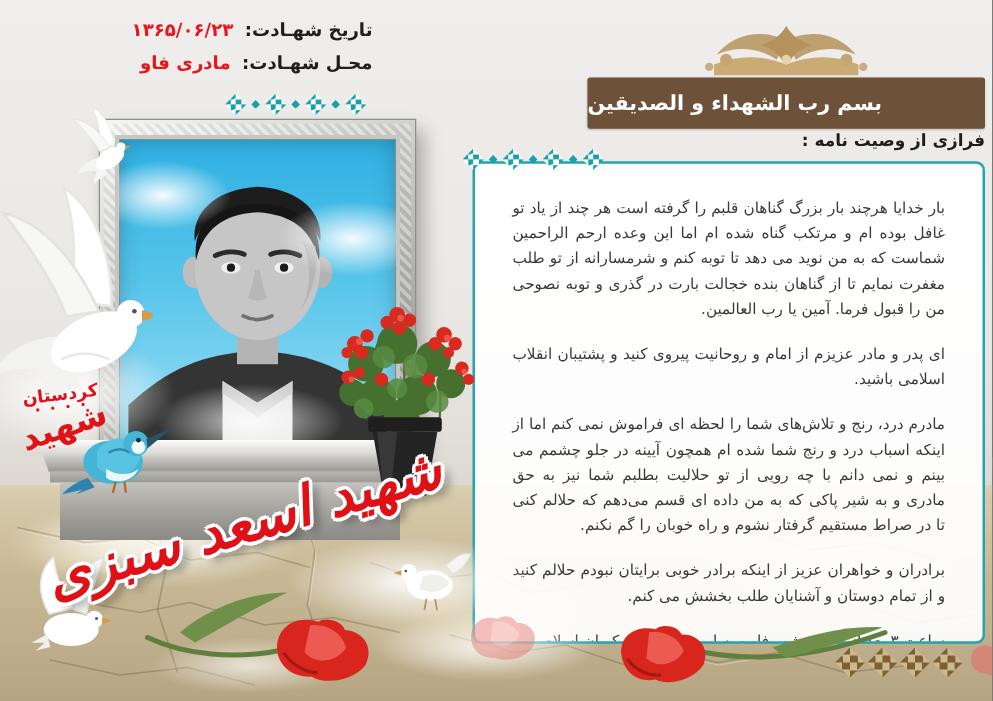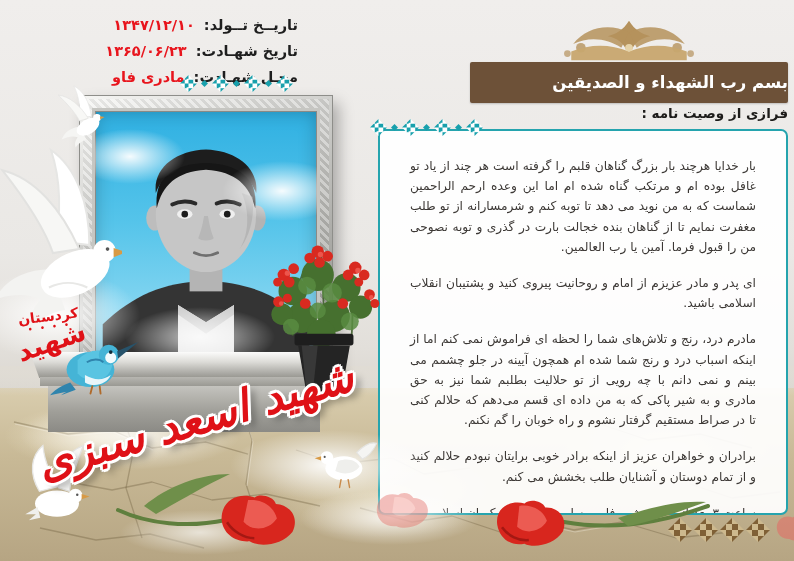--- a/index.html
+++ b/index.html
@@ -29,21 +29,21 @@
     clip-path:polygon(50% 0,100% 50%,50% 100%,0 50%);}
   .dmd-sm{width:7px;height:7px;background:#18a0ac;flex:0 0 auto;
     clip-path:polygon(50% 0,100% 50%,50% 100%,0 50%);}
   .dmd-br{width:24px;height:24px;flex:0 0 auto;
     background:conic-gradient(#7f6036 25%, #cdb98e 0 50%, #7f6036 0 75%, #cdb98e 0);
     background-size:12px 12px;
     clip-path:polygon(50% 0,100% 50%,50% 100%,0 50%);}
   
   .basmala-box{position:absolute;left:470px;top:62px;width:318px;height:41px;z-index:3;
     background:#6d5138;border-radius:2px;color:#fff;font-weight:bold;font-size:16.5px;
-    line-height:41px;text-align:right;direction:rtl;box-shadow:0 1px 2px rgba(0,0,0,.2);}
+    line-height:41px;text-align:left;direction:rtl;box-shadow:0 1px 2px rgba(0,0,0,.2);}
   .crown{position:absolute;left:552px;top:18px;z-index:2;}
   .will-title{position:absolute;left:378px;top:105px;width:410px;z-index:3;direction:rtl;
     font-weight:bold;font-size:13.5px;color:#1d1c1a;}
   
   .will-box{position:absolute;left:378px;top:129px;width:410px;height:386px;z-index:3;
     box-sizing:border-box;background:rgba(255,255,255,.93);border:2px solid #25a4ae;
     border-radius:7px;padding:9px 14px;direction:rtl;text-align:justify;overflow:hidden;
     font-size:12.2px;line-height:20.2px;color:#3c3835;font-weight:500;}
   .will-box p{margin:16px;}
   
@@ -113,24 +113,20 @@
     </svg>
   </div>
 
   <div class="cloud" style="left:-30px;top:270px;width:170px;height:90px;"></div>
   <div class="cloud" style="left:20px;top:400px;width:220px;height:70px;opacity:.8;"></div>
   <div class="cloud" style="left:230px;top:430px;width:200px;height:70px;"></div>
   <div class="cloud" style="left:300px;top:490px;width:180px;height:55px;opacity:.85;"></div>
   <div class="cloud" style="left:120px;top:510px;width:160px;height:45px;opacity:.7;"></div>
 
   <div class="info">
-    <div>
-      <span>تاریــخ تــولد:</span>
-      <span class="val">۱۳۴۷/۱۲/۱۰</span>
-    </div>
     <div>
       <span>تاریخ شهـادت:</span>
       <span class="val">۱۳۶۵/۰۶/۲۳</span>
     </div>
     <div>
       <span>محـل شهـادت:</span>
       <span class="val">مادری فاو</span>
     </div>
   </div>
   <div class="dmd-row" style="left:180px;top:75px;">

